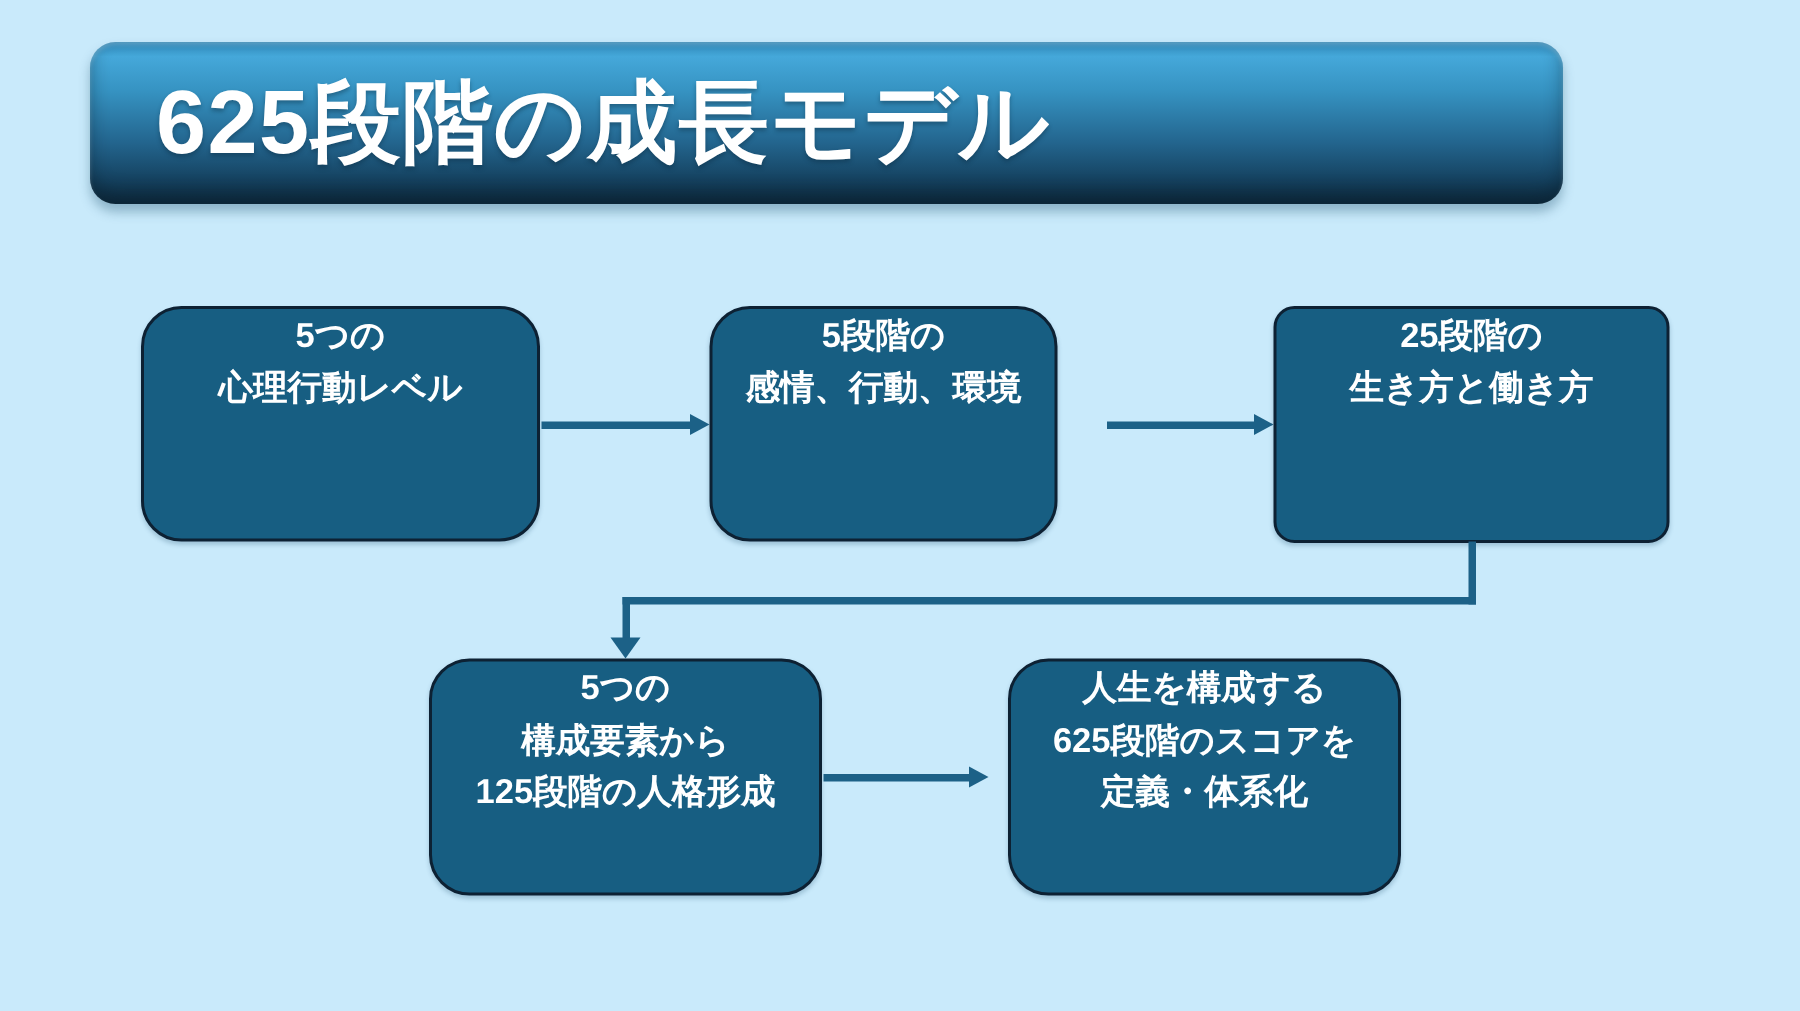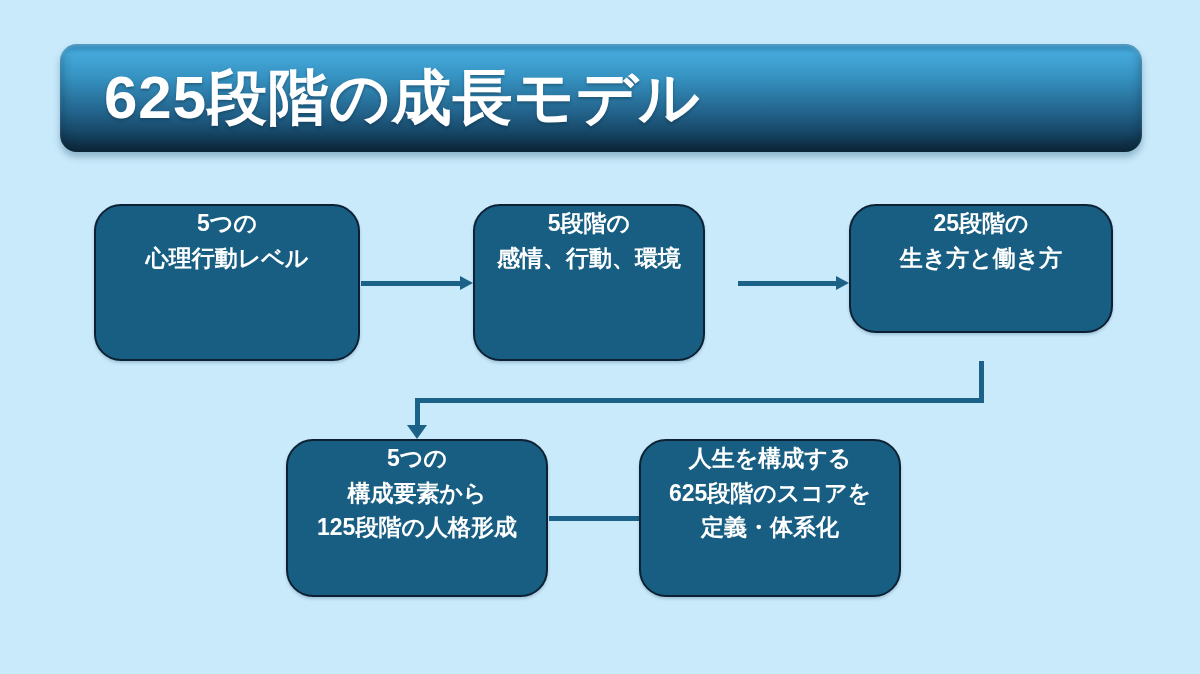--- a/index.html
+++ b/index.html
@@ -15,21 +15,21 @@
   html,body{width:1200px;height:674px;}
   body{
     font-family:"Liberation Sans","DejaVu Sans",sans-serif;
     background:var(--background);
     overflow:hidden;
   }
   .slide{position:relative;width:1200px;height:674px;background:var(--background);}
 
   
   .banner{
-    position:absolute;left:60px;top:44px;width:1082px;height:108px;
+    position:absolute;left:60px;top:28px;width:982px;height:108px;
     border-radius:17px;
     background:linear-gradient(180deg,
       #2e86b6 0%, var(--banner-top) 9%, #3693c2 30%,
       #23658e 62%, #154260 85%, var(--banner-bottom) 100%);
     box-shadow:0 5px 7px rgba(30,80,110,0.35),
                inset 0 2px 3px rgba(255,255,255,0.22),
                inset 0 -7px 12px rgba(6,26,40,0.45);
     display:flex;align-items:center;
     padding-left:44px;
   }
@@ -54,23 +54,23 @@
   }
   .flow-box .box-label{
     color:var(--text);
     font-size:23px;
     font-weight:bold;
     line-height:1.5;
     white-space:pre-line;
   }
   .box1{left:94px;top:204px;width:266px;height:157px;}
   .box2{left:473px;top:204px;width:232px;height:157px;}
-  .box3{left:849px;top:204px;width:264px;height:129px;}
+  .box3{left:849px;top:204px;width:264px;height:158px;border-radius:14px;}
   .box4{left:286px;top:439px;width:262px;height:158px;}
-  .box5{left:639px;top:439px;width:262px;height:158px;}
+  .box5{left:672px;top:439px;width:262px;height:158px;}
 
   
   .h-arrow{position:absolute;height:14px;}
   .h-arrow .shaft{
     position:absolute;left:0;right:11px;top:4.5px;height:5px;
     background:var(--arrow);
   }
   .h-arrow .tip{
     position:absolute;right:0;top:0;width:0;height:0;
     border-left:13px solid var(--arrow);

